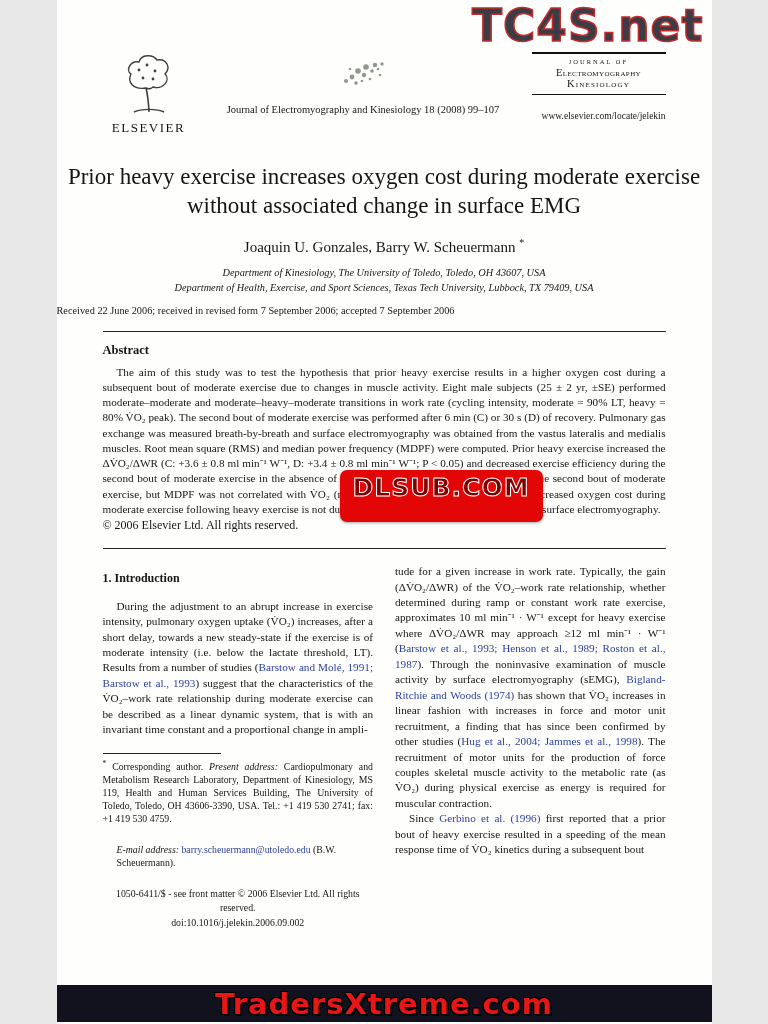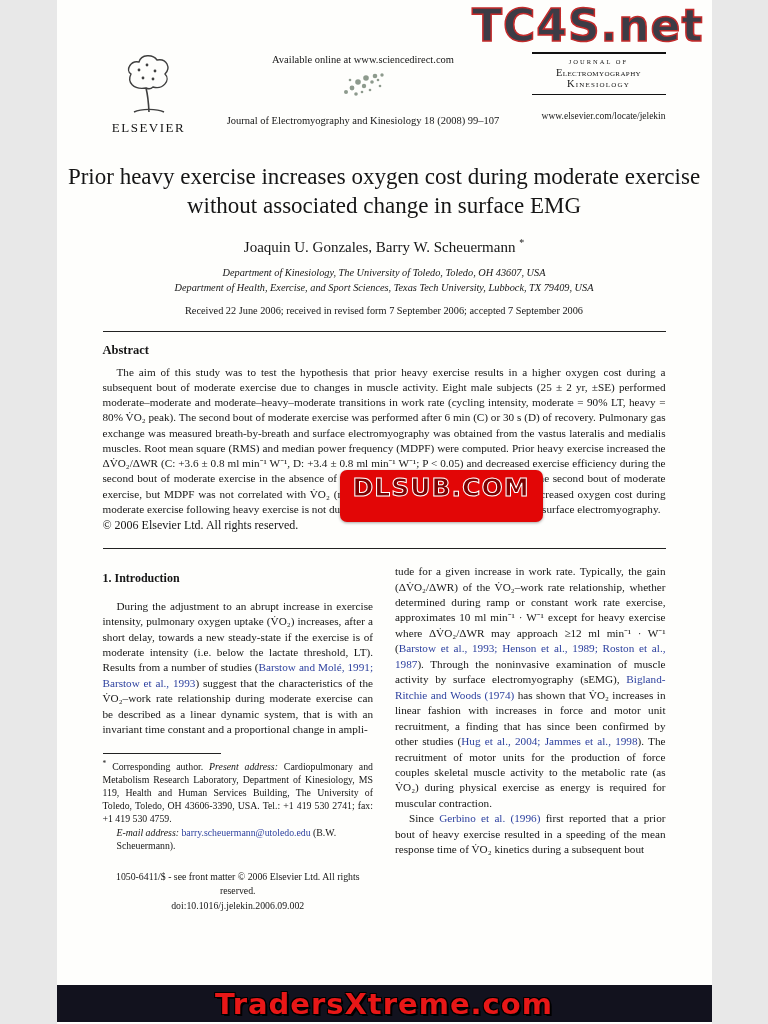--- a/index.html
+++ b/index.html
@@ -45,40 +45,40 @@
   .jlogo { border-top:2px solid #111; border-bottom:1.5px solid #111; padding:4px 2px 5px; text-align:center; }
   .jlogo-line1 { font-size:6.5px; letter-spacing:2px; }
   .jlogo-line2 { font-size:10.5px; font-variant:small-caps; letter-spacing:.4px; margin-top:2px; }
   .jlogo-line3 { font-size:10.5px; font-variant:small-caps; letter-spacing:1.2px; }
   .jurl { font-size:9.5px; margin-top:16px; text-align:right; }
   
   .title { text-align:center; font-size:23px; line-height:1.28; max-width:640px; margin:26px auto 0; }
   .authors { text-align:center; font-size:15px; margin-top:16px; }
   .authors sup { font-size:10px; }
   .affils { text-align:center; font-style:italic; font-size:10.3px; line-height:1.5; margin-top:9px; }
-  .received { text-align:center; font-size:10.3px; margin-top:9px; }
+  .received { text-align:left; font-size:10.3px; margin-top:9px; }
   .rule { border-top:1px solid #222; margin:15px 46px 0; }
   .abstract { padding:0 46px; }
   .abs-heading { font-weight:bold; font-size:12.5px; margin-top:11px; }
   .abs-text { font-size:11.2px; line-height:1.36; text-align:justify; text-indent:14px; margin-top:7px; }
   .abs-copy { font-size:12px; margin-top:1px; }
   .keywords { font-size:10.8px; margin-top:13px; }
   .seg-italic { font-style:italic; }
   .seg-link { color:#2b3f9e; }
   .seg-sup { vertical-align:super; font-size:7.5px; }
   
   .columns { display:flex; gap:22px; padding:0 46px; margin-top:15px; }
   .col { width:50%; font-size:11.2px; line-height:1.38; text-align:justify; }
   .intro-heading { font-weight:bold; font-size:12px; margin:6px 0 12px; text-align:left; }
   .para-indent { text-indent:14px; }
   .col-right .para2 { text-indent:14px; }
   
   .fn-rule { width:118px; border-top:1px solid #222; margin-top:15px; }
   .footnote { font-size:9.8px; line-height:1.33; margin-top:5px; text-align:justify; }
-  .fn-email { font-size:9.8px; line-height:1.33; margin-top:1px; padding-left:14px; text-align:left; }
+  .fn-email { font-size:9.8px; line-height:1.33; margin-top:18px; padding-left:14px; text-align:left; }
   .footer-id { font-size:9.8px; line-height:1.45; margin-top:18px; text-align:center; }
 </style>
 </head>
 <body>
 
 <div class="page">
 
   <div class="wm-top">TC4S.net</div>
   <div class="wm-mid">DLSUB.COM</div>
 
@@ -91,21 +91,20 @@
         <circle cx="26" cy="13" r="1.4" fill="#3f3f3f"></circle>
         <circle cx="34" cy="19" r="1.4" fill="#3f3f3f"></circle>
         <circle cx="22" cy="26" r="1.4" fill="#3f3f3f"></circle>
         <circle cx="32" cy="27" r="1.4" fill="#3f3f3f"></circle>
         <path d="M13 60 C20 56.5 36 56.5 43 60" stroke="#3f3f3f" fill="none" stroke-width="1.4"></path>
       </svg>
       <div class="elsevier-name">ELSEVIER</div>
     </div>
 
     <div class="header-center">
-      <div class="avail">Available online at www.sciencedirect.com</div>
       <div class="sd-logo">
         <svg width="42" height="26" viewBox="0 0 42 26">
           <circle cx="4" cy="20" r="2" fill="#8d9a8d"></circle>
             <circle cx="10" cy="16" r="2.4" fill="#8d9a8d"></circle>
           <circle cx="16" cy="10" r="2.8" fill="#8d9a8d"></circle>
             <circle cx="24" cy="6" r="2.8" fill="#8d9a8d"></circle>
           <circle cx="33" cy="4" r="2.3" fill="#8d9a8d"></circle>
             <circle cx="40" cy="3" r="1.7" fill="#8d9a8d"></circle>
           <circle cx="14" cy="22" r="1.8" fill="#8d9a8d"></circle>
             <circle cx="22" cy="14" r="2.2" fill="#8d9a8d"></circle>

